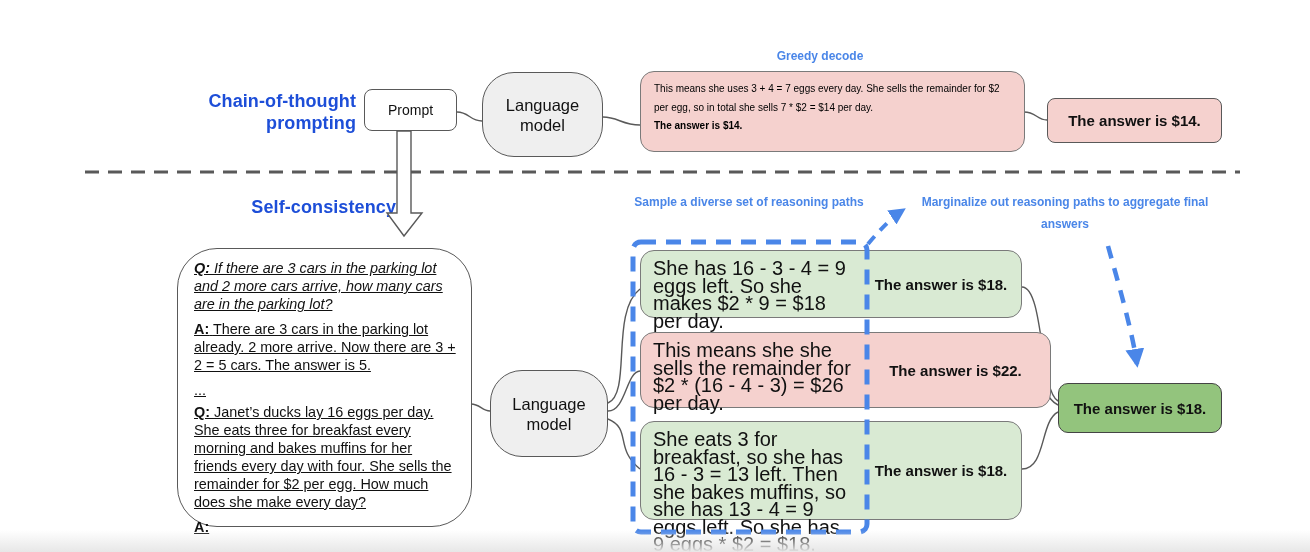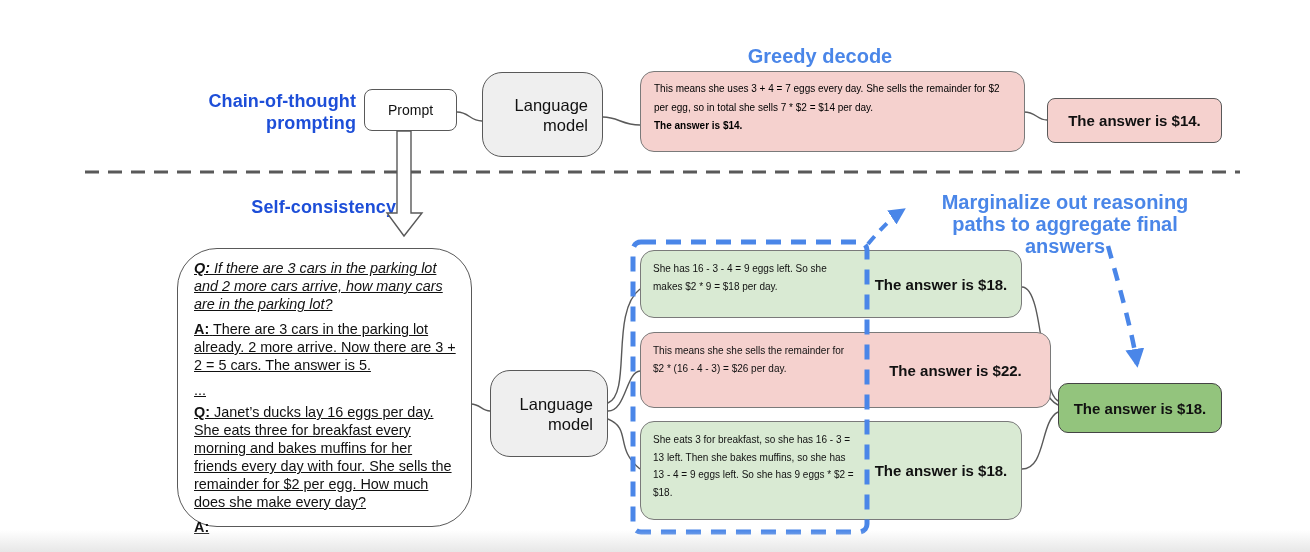--- a/index.html
+++ b/index.html
@@ -2,24 +2,24 @@
 <html><head>
 <meta charset="utf-8">
 <style>
   html,body{margin:0;padding:0;background:#ffffff;}
   body{font-family:"Liberation Sans", sans-serif;}
   #canvas{position:relative;width:1310px;height:552px;background:#ffffff;overflow:hidden;}
   svg.layer{position:absolute;left:0;top:0;pointer-events:none;}
   .abs{position:absolute;box-sizing:border-box;}
 
   .section-title{font-size:18px;font-weight:bold;color:#1d4ed8;line-height:22px;letter-spacing:.1px;text-align:right;}
-  .blue-label{font-size:20px;font-weight:bold;color:#4a86e8;line-height:22px;text-align:center;z-index:4;}
+  .blue-label{font-size:12px;font-weight:bold;color:#4a86e8;line-height:22px;text-align:center;z-index:4;}
 
-  .node{background:#efefef;border:1.4px solid #595959;border-radius:20px;
-        display:flex;align-items:center;justify-content:center;text-align:right;
+  .node{background:#efefef;border:1.4px solid #595959;border-radius:32px;
+        display:flex;align-items:center;justify-content:center;text-align:center;
         font-size:16.5px;color:#111;line-height:20px;z-index:2;}
   .prompt-box{background:#ffffff;border:1.4px solid #595959;border-radius:8px;
         display:flex;align-items:center;justify-content:center;
         font-size:14px;color:#111;z-index:2;}
 
   .big-pink{background:#f5d1ce;border:1.3px solid #7a7a7a;border-radius:14px;
         padding:8px 12px 6px 13px;font-size:10px;line-height:18.5px;color:#000000;z-index:2;}
   .big-pink .ans{font-weight:bold;}
 
   .answer-chip{background:#f5d1ce;border:1.4px solid #595959;border-radius:8px;
@@ -28,21 +28,21 @@
 
   .bubble{background:#ffffff;border:1.3px solid #595959;border-radius:40px;
         padding:10px 14px 10px 16px;font-size:14.4px;line-height:18px;color:#111;z-index:2;text-decoration:underline;}
   .bubble p{margin:0 0 7px;}
   .bubble .dots{margin:0 0 4px;}
   .bubble .it{font-style:italic;}
 
   .path-row{border:1.3px solid #7a7a7a;border-radius:14px;display:flex;z-index:2;}
   .path-row.green{background:#d9ead3;}
   .path-row.pink{background:#f5d1ce;}
-  .path-row .reason{width:222px;padding:9px 8px 6px 12px;font-size:10px;line-height:17.5px;color:#111;box-sizing:border-box;}
+  .path-row .reason{width:222px;padding:9px 8px 6px 12px;font-size:20px;line-height:17.5px;color:#111;box-sizing:border-box;}
   .path-row .ans{flex:1;display:flex;align-items:center;justify-content:center;
         font-size:15px;font-weight:bold;color:#111;text-align:center;padding-right:2px;}
 
   .final-box{background:#93c47d;border:1.4px solid #444;border-radius:10px;
         display:flex;align-items:center;justify-content:center;
         font-size:15px;font-weight:bold;color:#111;z-index:2;}
 
   .bottom-fade{position:absolute;left:0;bottom:0;width:1310px;height:22px;
         background:linear-gradient(to bottom, rgba(255,255,255,0), #e7e7e7);z-index:5;}
 </style>
@@ -66,20 +66,21 @@
     <path d="M1022,371 C1040,371 1043,398 1058,405" stroke="#595959" stroke-width="1.4" fill="none"></path>
     <path d="M1022,469 C1046,469 1040,421 1058,412" stroke="#595959" stroke-width="1.4" fill="none"></path>
 
     <polygon points="397,131 411,131 411,213 422,213 404,236 387,213 397,213" fill="#ffffff" stroke="#595959" stroke-width="1.4"></polygon>
   </svg>
 
   <div class="abs section-title" style="left:176px;top:90px;width:180px;">Chain-of-thought prompting</div>
   <div class="abs section-title" style="left:176px;top:196px;width:220px;">Self-consistency</div>
 
   <div class="abs blue-label" style="left:690px;top:45px;width:260px;">Greedy decode</div>
+  <div class="abs blue-label" style="left:618px;top:191px;width:262px;">Sample a diverse set of reasoning paths</div>
   <div class="abs blue-label" style="left:915px;top:191px;width:300px;">Marginalize out reasoning paths to aggregate final answers</div>
 
   <div class="abs prompt-box" style="left:364px;top:89px;width:93px;height:42px;">Prompt</div>
   <div class="abs node" style="left:482px;top:72px;width:121px;height:85px;padding:0 14px;">Language model</div>
 
   <div class="abs big-pink" style="left:640px;top:71px;width:385px;height:81px;">
     <span>This means she uses 3 + 4 = 7 eggs every day. She sells the remainder for $2 per egg, so in total she sells 7 * $2 = $14 per day.</span>
     <div class="ans">The answer is $14.</div>
   </div>
 

